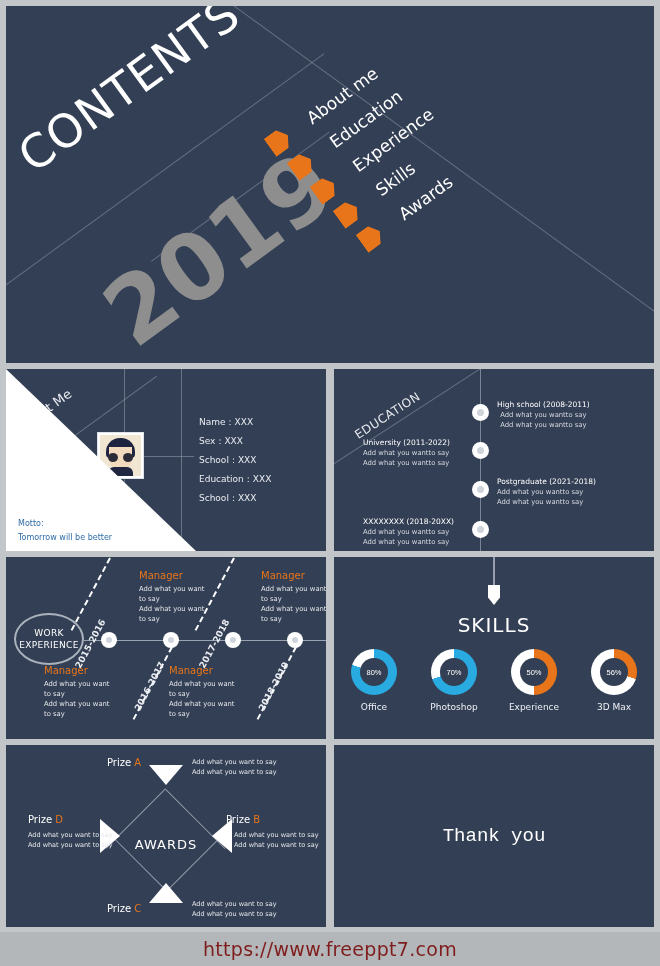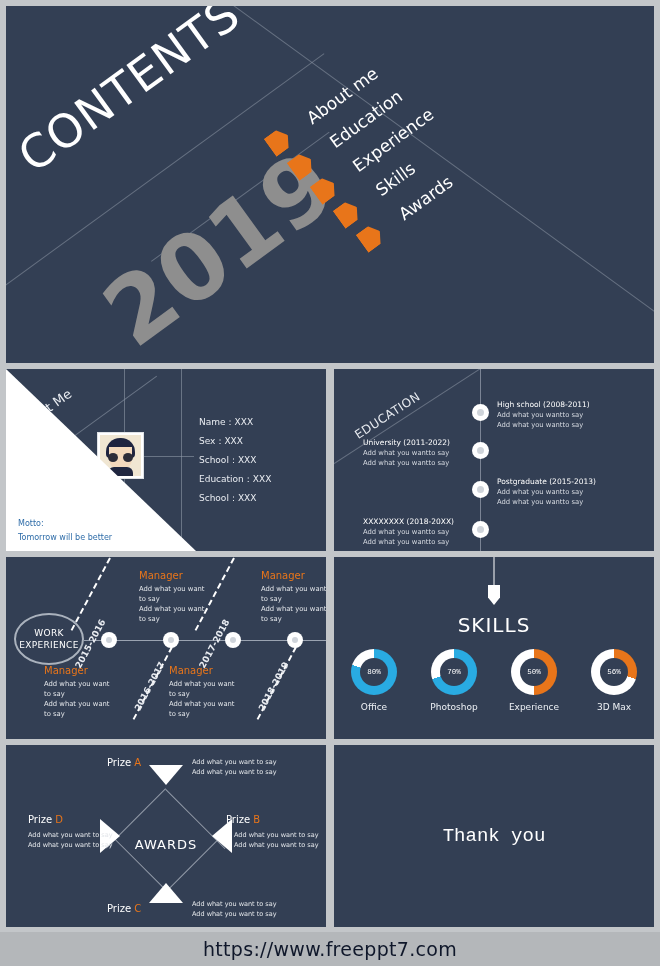--- a/index.html
+++ b/index.html
@@ -239,21 +239,21 @@
   .skill { width: 58px; text-align: center; }
   .donut {
     position: relative; width: 46px; height: 46px; margin: 0 auto;
     border-radius: 50%;
   }
   .donut .hole {
     position: absolute; left: 9px; top: 9px; width: 28px; height: 28px;
     border-radius: 50%; background: #333f54;
     display: flex; align-items: center; justify-content: center;
     color: #ffffff; font-size: 7.5px;
-    font-family: Liberation Mono, monospace;
+    font-family: Liberation Sans, sans-serif;
   }
   .skill .cap {
     margin-top: 7px; color: #eef1f5; font-size: 9px;
     font-family: "DejaVu Sans", sans-serif;
   }
 
   
   #slide-awards { left: 6px; top: 745px; width: 320px; height: 182px; }
   .aw-center {
     position: absolute; left: 0; right: 0; top: 92px;
@@ -288,21 +288,21 @@
     font-family: Liberation Mono, monospace;
   }
 
   
   #footer {
     position: absolute; left: 0; bottom: 0; width: 660px; height: 34px;
     background: #b4b7ba;
     display: flex; align-items: center; justify-content: center;
   }
   #footer .url {
-    color: #0f172a; font-size: 19px; letter-spacing: .3px;
+    color: #7f1d1d; font-size: 19px; letter-spacing: .3px;
     font-family: "DejaVu Sans", sans-serif;
   }
 </style>
 </head>
 <body>
 
 <div id="root">
 
   <div class="slide" id="slide-contents">
     <div class="diag-line" style="left:-30px; top:300px; width:430px; transform:rotate(-36deg);"></div>
@@ -371,32 +371,32 @@
   <div class="slide" id="slide-edu">
     <div class="diag-line" style="left:-6px; top:98px; width:220px; transform:rotate(-33deg);"></div>
     <div class="edu-title">EDUCATION</div>
     <div class="edu-axis"></div>
 
     <div class="edu-dot" style="top:35px;"></div>
     <div class="edu-dot" style="top:73px;"></div>
     <div class="edu-dot" style="top:112px;"></div>
     <div class="edu-dot" style="top:152px;"></div>
 
-    <div class="edu-item right" style="top:31px;">
+    <div class="edu-item right" style="top:31px;text-align:center;">
       <div class="hd">High school (2008-2011)</div>
       <div class="ln">Add what you wantto say</div>
       <div class="ln">Add what you wantto say</div>
     </div>
     <div class="edu-item left" style="top:69px;">
       <div class="hd">University  (2011-2022)</div>
       <div class="ln">Add what you wantto say</div>
       <div class="ln">Add what you wantto say</div>
     </div>
     <div class="edu-item right" style="top:108px;">
-      <div class="hd">Postgraduate  (2015-2013)</div>
+      <div class="hd">Postgraduate  (2021-2018)</div>
       <div class="ln">Add what you wantto say</div>
       <div class="ln">Add what you wantto say</div>
     </div>
     <div class="edu-item left" style="top:148px;">
       <div class="hd">XXXXXXXX  (2018-20XX)</div>
       <div class="ln">Add what you wantto say</div>
       <div class="ln">Add what you wantto say</div>
     </div>
   </div>
 

